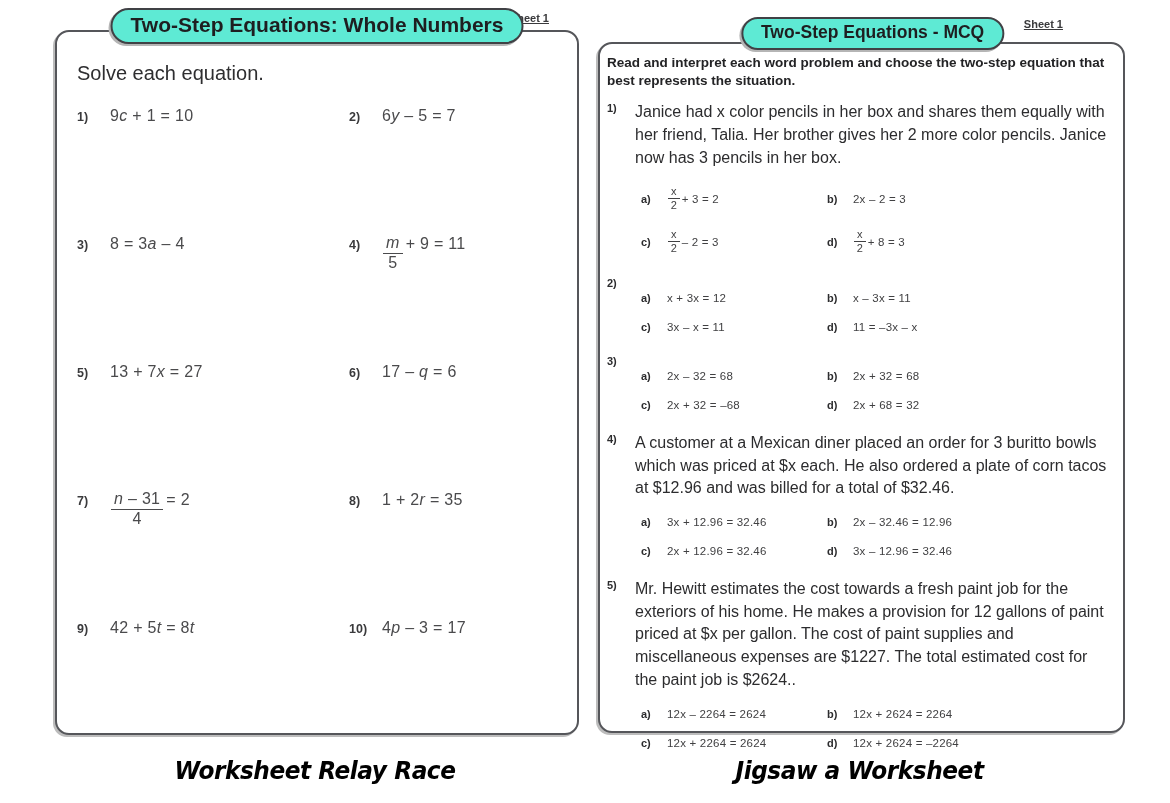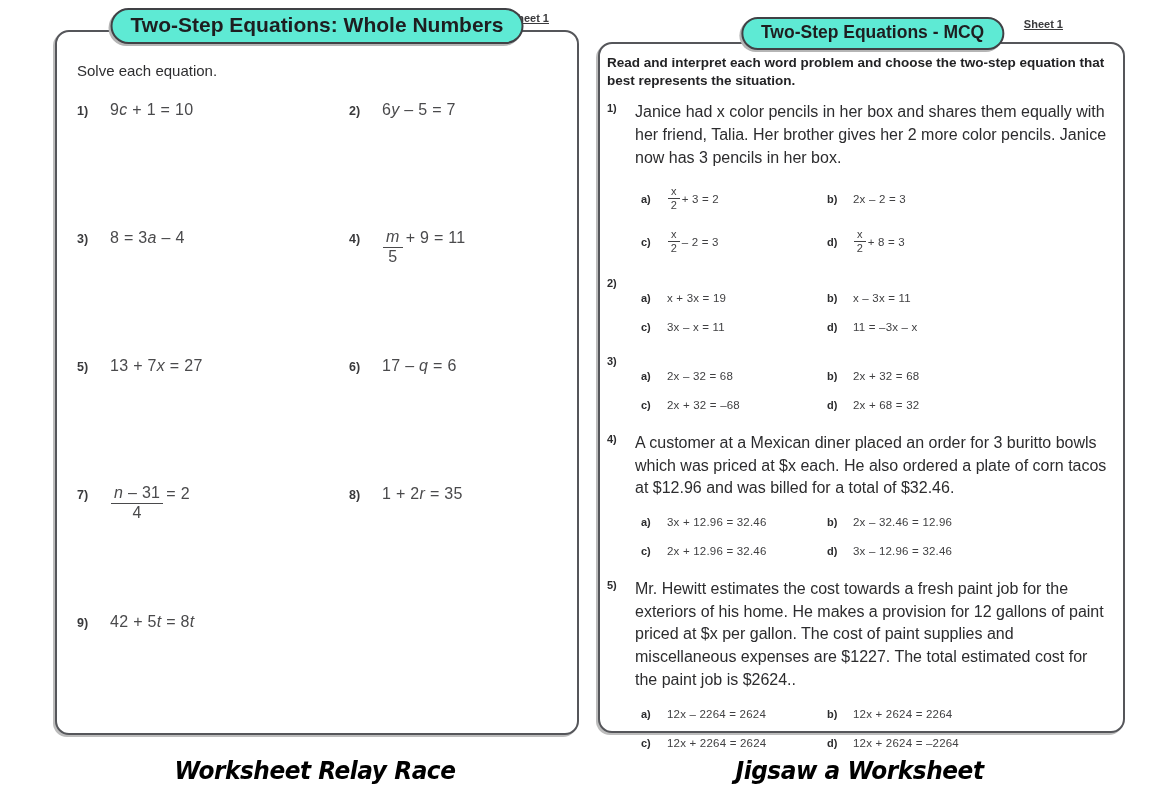--- a/index.html
+++ b/index.html
@@ -27,21 +27,21 @@
   .page-right .capsule{top:-27px;left:46%;transform:translateX(-50%);font-size:17.5px;margin-left:32px;}
 
   .sheet-label{
     position:absolute;font-size:11px;font-weight:bold;color:#3a3a3c;
     text-decoration:underline;z-index:3;
   }
   .page-left .sheet-label{top:-20px;right:28px;}
   .page-right .sheet-label{top:-26px;right:60px;}
 
   
-  .lp-instruction{margin:30px 0 0 20px;font-size:15px;color:#2e2e30;}
+  .lp-instruction{margin:30px 0 0 20px;font-size:20px;color:#2e2e30;}
   .eq-grid{display:grid;grid-template-columns:272px 1fr;margin-top:22px;}
   .prob{display:flex;align-items:flex-start;height:128px;padding-left:20px;
         font-size:16px;color:#4a4a4c;}
   .prob .pnum{width:33px;flex:none;font-size:12.5px;font-weight:bold;
               color:#3a3a3c;padding-top:3px;}
   .prob .peq{display:inline-flex;align-items:flex-start;gap:2px;letter-spacing:.3px;}
   .peq em{font-style:italic;}
 
   
   .frac{display:inline-flex;flex-direction:column;align-items:center;
@@ -136,20 +136,26 @@
         <span class="peq">
           <span>1 + 2<em>r</em> = 35</span>
         </span>
       </div>
       <div class="prob">
         <span class="pnum">9)</span>
         <span class="peq">
           <span>42 + 5<em>t</em> = 8<em>t</em></span>
         </span>
       </div>
+      <div class="prob">
+        <span class="pnum">10)</span>
+        <span class="peq">
+          <span>4<em>p</em> – 3 = 17</span>
+        </span>
+      </div>
     </div>
 </section>
 
 <section class="page page-right">
   <div class="sheet-label">Sheet 1</div>
   <div class="capsule">Two-Step Equations - MCQ</div>
   <div class="rp-instruction">Read and interpret each word problem and choose the two-step equation that best represents the situation.</div>
   <div class="questions" id="right-questions">
       <div class="q">
         <span class="qnum">1)</span>
@@ -195,21 +201,21 @@
           </div>
         </div>
       </div>
       <div class="q">
         <span class="qnum">2)</span>
         <div class="qbody">
           <div class="choices">
             <div class="choice">
               <span class="clabel">a)</span>
               <span class="ceq">
-                <span>x + 3x = 19</span>
+                <span>x + 3x = 12</span>
               </span>
             </div>
             <div class="choice">
               <span class="clabel">b)</span>
               <span class="ceq">
                 <span>x – 3x = 11</span>
               </span>
             </div>
             <div class="choice">
               <span class="clabel">c)</span>

